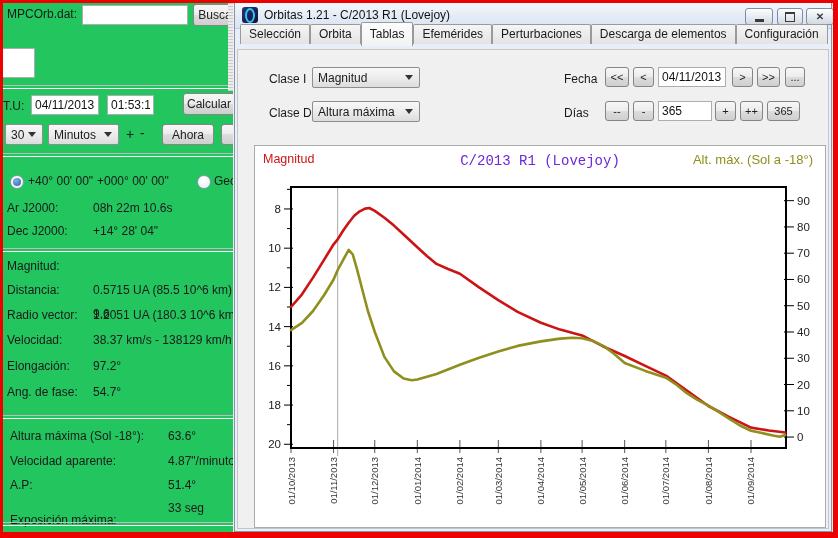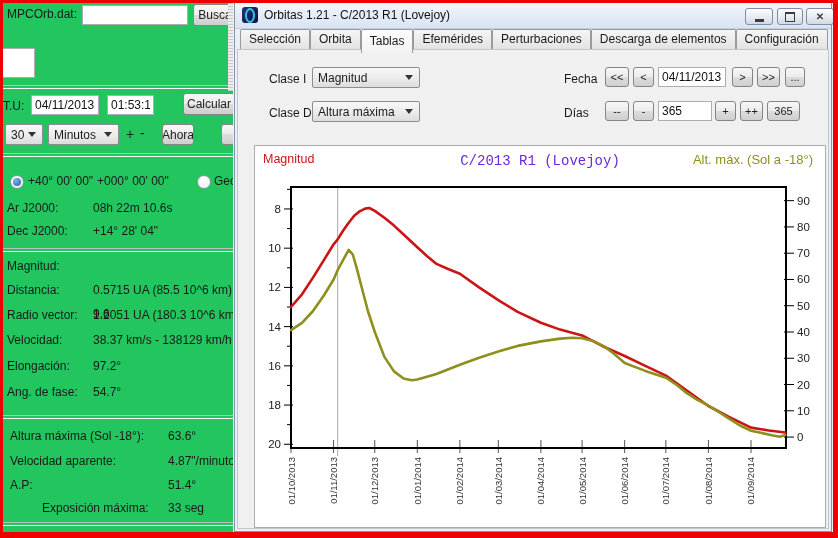--- a/index.html
+++ b/index.html
@@ -39,21 +39,21 @@
        display:flex;align-items:center;}
   .app-icon{position:absolute;left:7px;top:4px;width:16px;height:16px;border-radius:3px;
        background:linear-gradient(135deg,#23357f,#0b1240);display:flex;align-items:center;justify-content:center;}
   .app-icon .orbit{width:6px;height:11px;border:2px solid #35c4e4;border-radius:50%;}
   .title-text{position:absolute;left:29px;top:5px;font-size:12px;color:#111;white-space:nowrap;}
   .capbtn{position:absolute;top:5px;height:17px;box-sizing:border-box;border:1px solid #7e8ea3;border-radius:3px;
        background:linear-gradient(#fdfdfd,#e8ecf2 50%,#d3dae4);display:flex;align-items:center;justify-content:center;}
   .glyph-min{width:9px;height:3px;background:#3b3b3b;margin-top:7px;}
   .glyph-restore{width:8px;height:7px;border:1px solid #3b3b3b;border-top:2px solid #3b3b3b;background:transparent;}
   .glyph-close{font-size:10px;font-weight:bold;color:#3b3b3b;line-height:10px;}
-  .tabstrip{position:absolute;left:2px;top:26px;right:2px;height:29px;display:flex;align-items:flex-start;
+  .tabstrip{position:absolute;left:2px;top:16px;right:2px;height:29px;display:flex;align-items:center;
        padding-left:3px;}
   .tab{box-sizing:border-box;border:1px solid #9a9a9a;border-bottom:none;border-radius:2px 2px 0 0;
        background:linear-gradient(#f5f5f5,#e3e3e3);font-size:12px;padding:2px 8px 3px 8px;height:20px;
        white-space:nowrap;color:#1a1a1a;}
   .tab.active{background:linear-gradient(#fdfdfd,#f2f2f2);height:24px;padding-top:4px;position:relative;z-index:2;}
   .page{position:absolute;left:2px;top:46px;right:2px;bottom:2px;background:#f0f0f0;
        border:1px solid #c6c6c6;box-sizing:border-box;}
   
   .chart-box{position:absolute;left:16px;top:95px;width:570px;height:381px;background:#fff;
        border:1px solid #ababab;box-sizing:content-box;}
@@ -82,21 +82,21 @@
     <div class="combo" style="left:2px;top:121px;width:38px;height:21px;">
       <span>30</span>
       <span class="chev"></span>
     </div>
     <div class="combo" style="left:45px;top:121px;width:71px;height:21px;">
       <span>Minutos</span>
       <span class="chev"></span>
     </div>
     <div class="flatbtn" style="left:123px;top:123px;">+</div>
     <div class="flatbtn" style="left:137px;top:122px;">-</div>
-    <div class="btn" style="left:159px;top:121px;width:32px;height:21px;">Ahora</div>
+    <div class="btn" style="left:159px;top:121px;width:52px;height:21px;">Ahora</div>
     <div class="btn" style="left:218px;top:121px;width:14px;height:21px;"></div>
 
     <div class="sep" style="top:150px;"></div>
 
     <div class="radio sel" style="left:7px;top:172px;"></div>
     <div class="lbl" style="left:25px;top:171px;">+40° 00' 00"</div>
     <div class="lbl" style="left:94px;top:171px;">+000° 00' 00"</div>
     <div class="radio" style="left:194px;top:172px;"></div>
     <div class="lbl" style="left:211px;top:171px;">Geocé</div>
 
@@ -121,21 +121,21 @@
     <div class="val" style="left:90px;top:382px;">54.7°</div>
 
     <div class="sep" style="top:412px;"></div>
 
     <div class="lbl" style="left:7px;top:426px;">Altura máxima (Sol -18°):</div>
     <div class="val" style="left:165px;top:426px;">63.6°</div>
     <div class="lbl" style="left:7px;top:451px;">Velocidad aparente:</div>
     <div class="val" style="left:165px;top:451px;">4.87"/minuto</div>
     <div class="lbl" style="left:7px;top:475px;">A.P:</div>
     <div class="val" style="left:165px;top:475px;">51.4°</div>
-    <div class="lbl" style="left:7px;top:498px;margin-left:32px;">Exposición máxima:</div>
+    <div class="lbl" style="left:7px;top:510px;">Exposición máxima:</div>
     <div class="val" style="left:165px;top:498px;">33 seg</div>
 
     <div class="sep" style="top:519px;"></div>
     <div class="edge-strip"></div>
   </div>
 
   <div class="win">
     <div class="titlebar">
       <div class="app-icon">
           <div class="orbit"></div>

